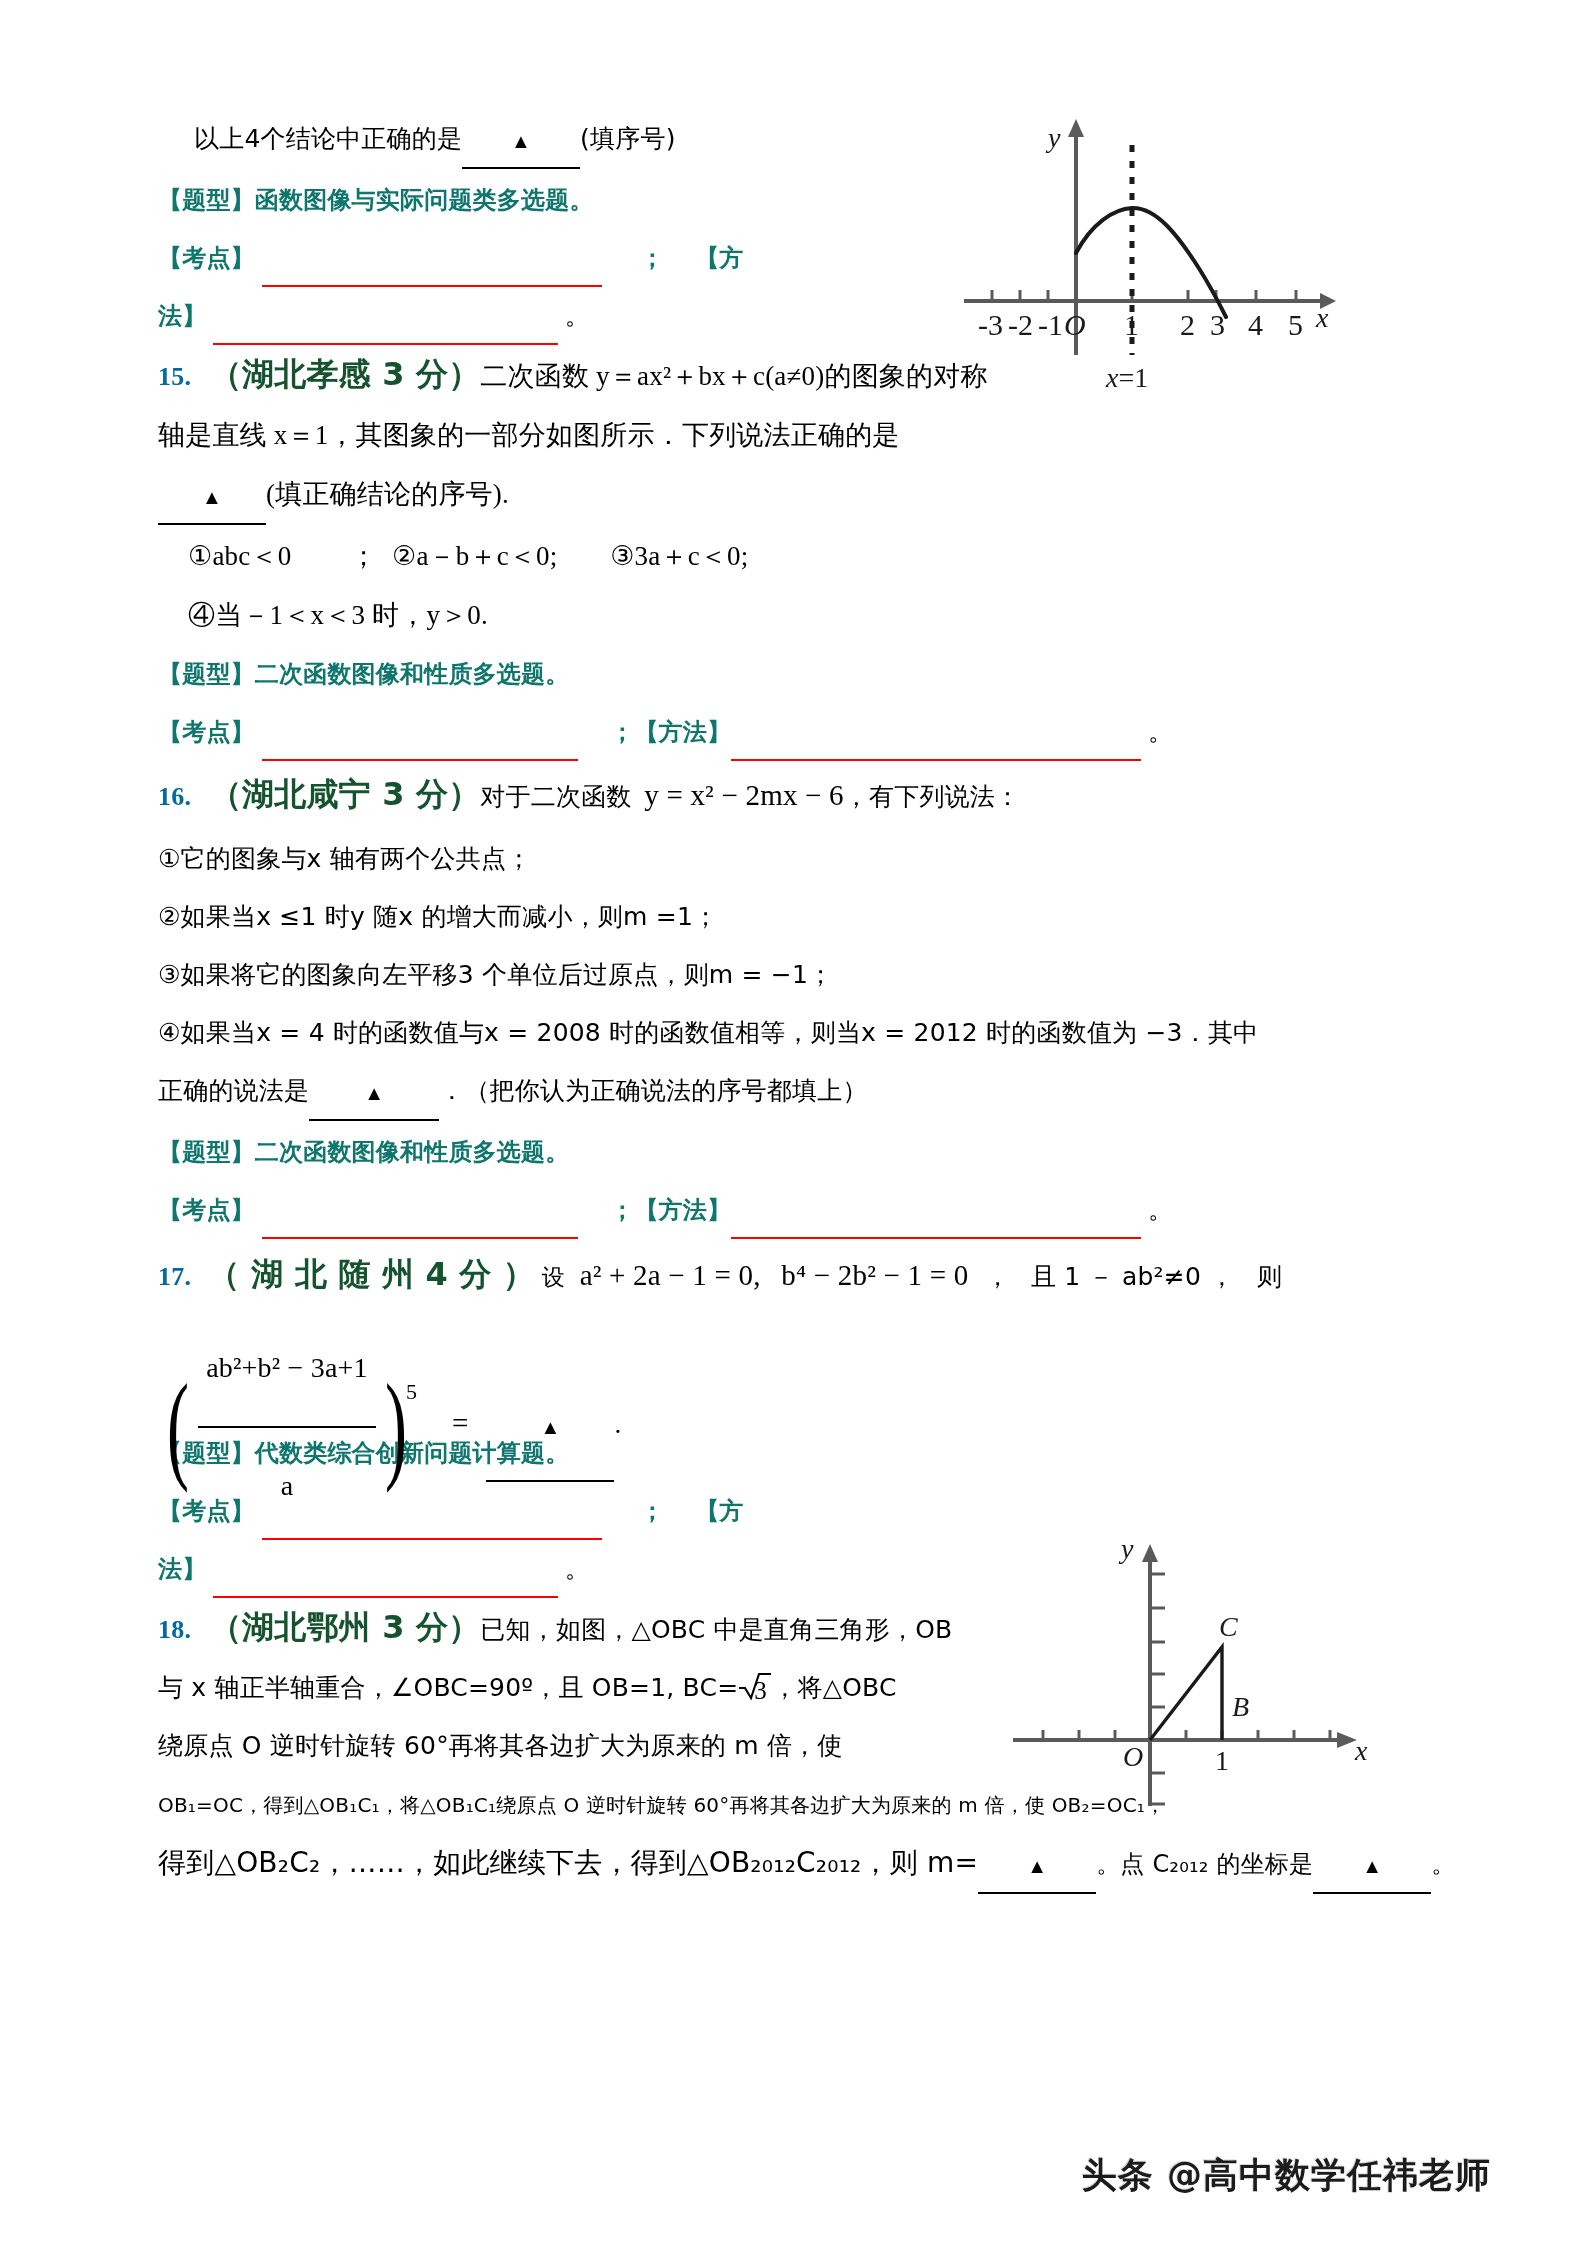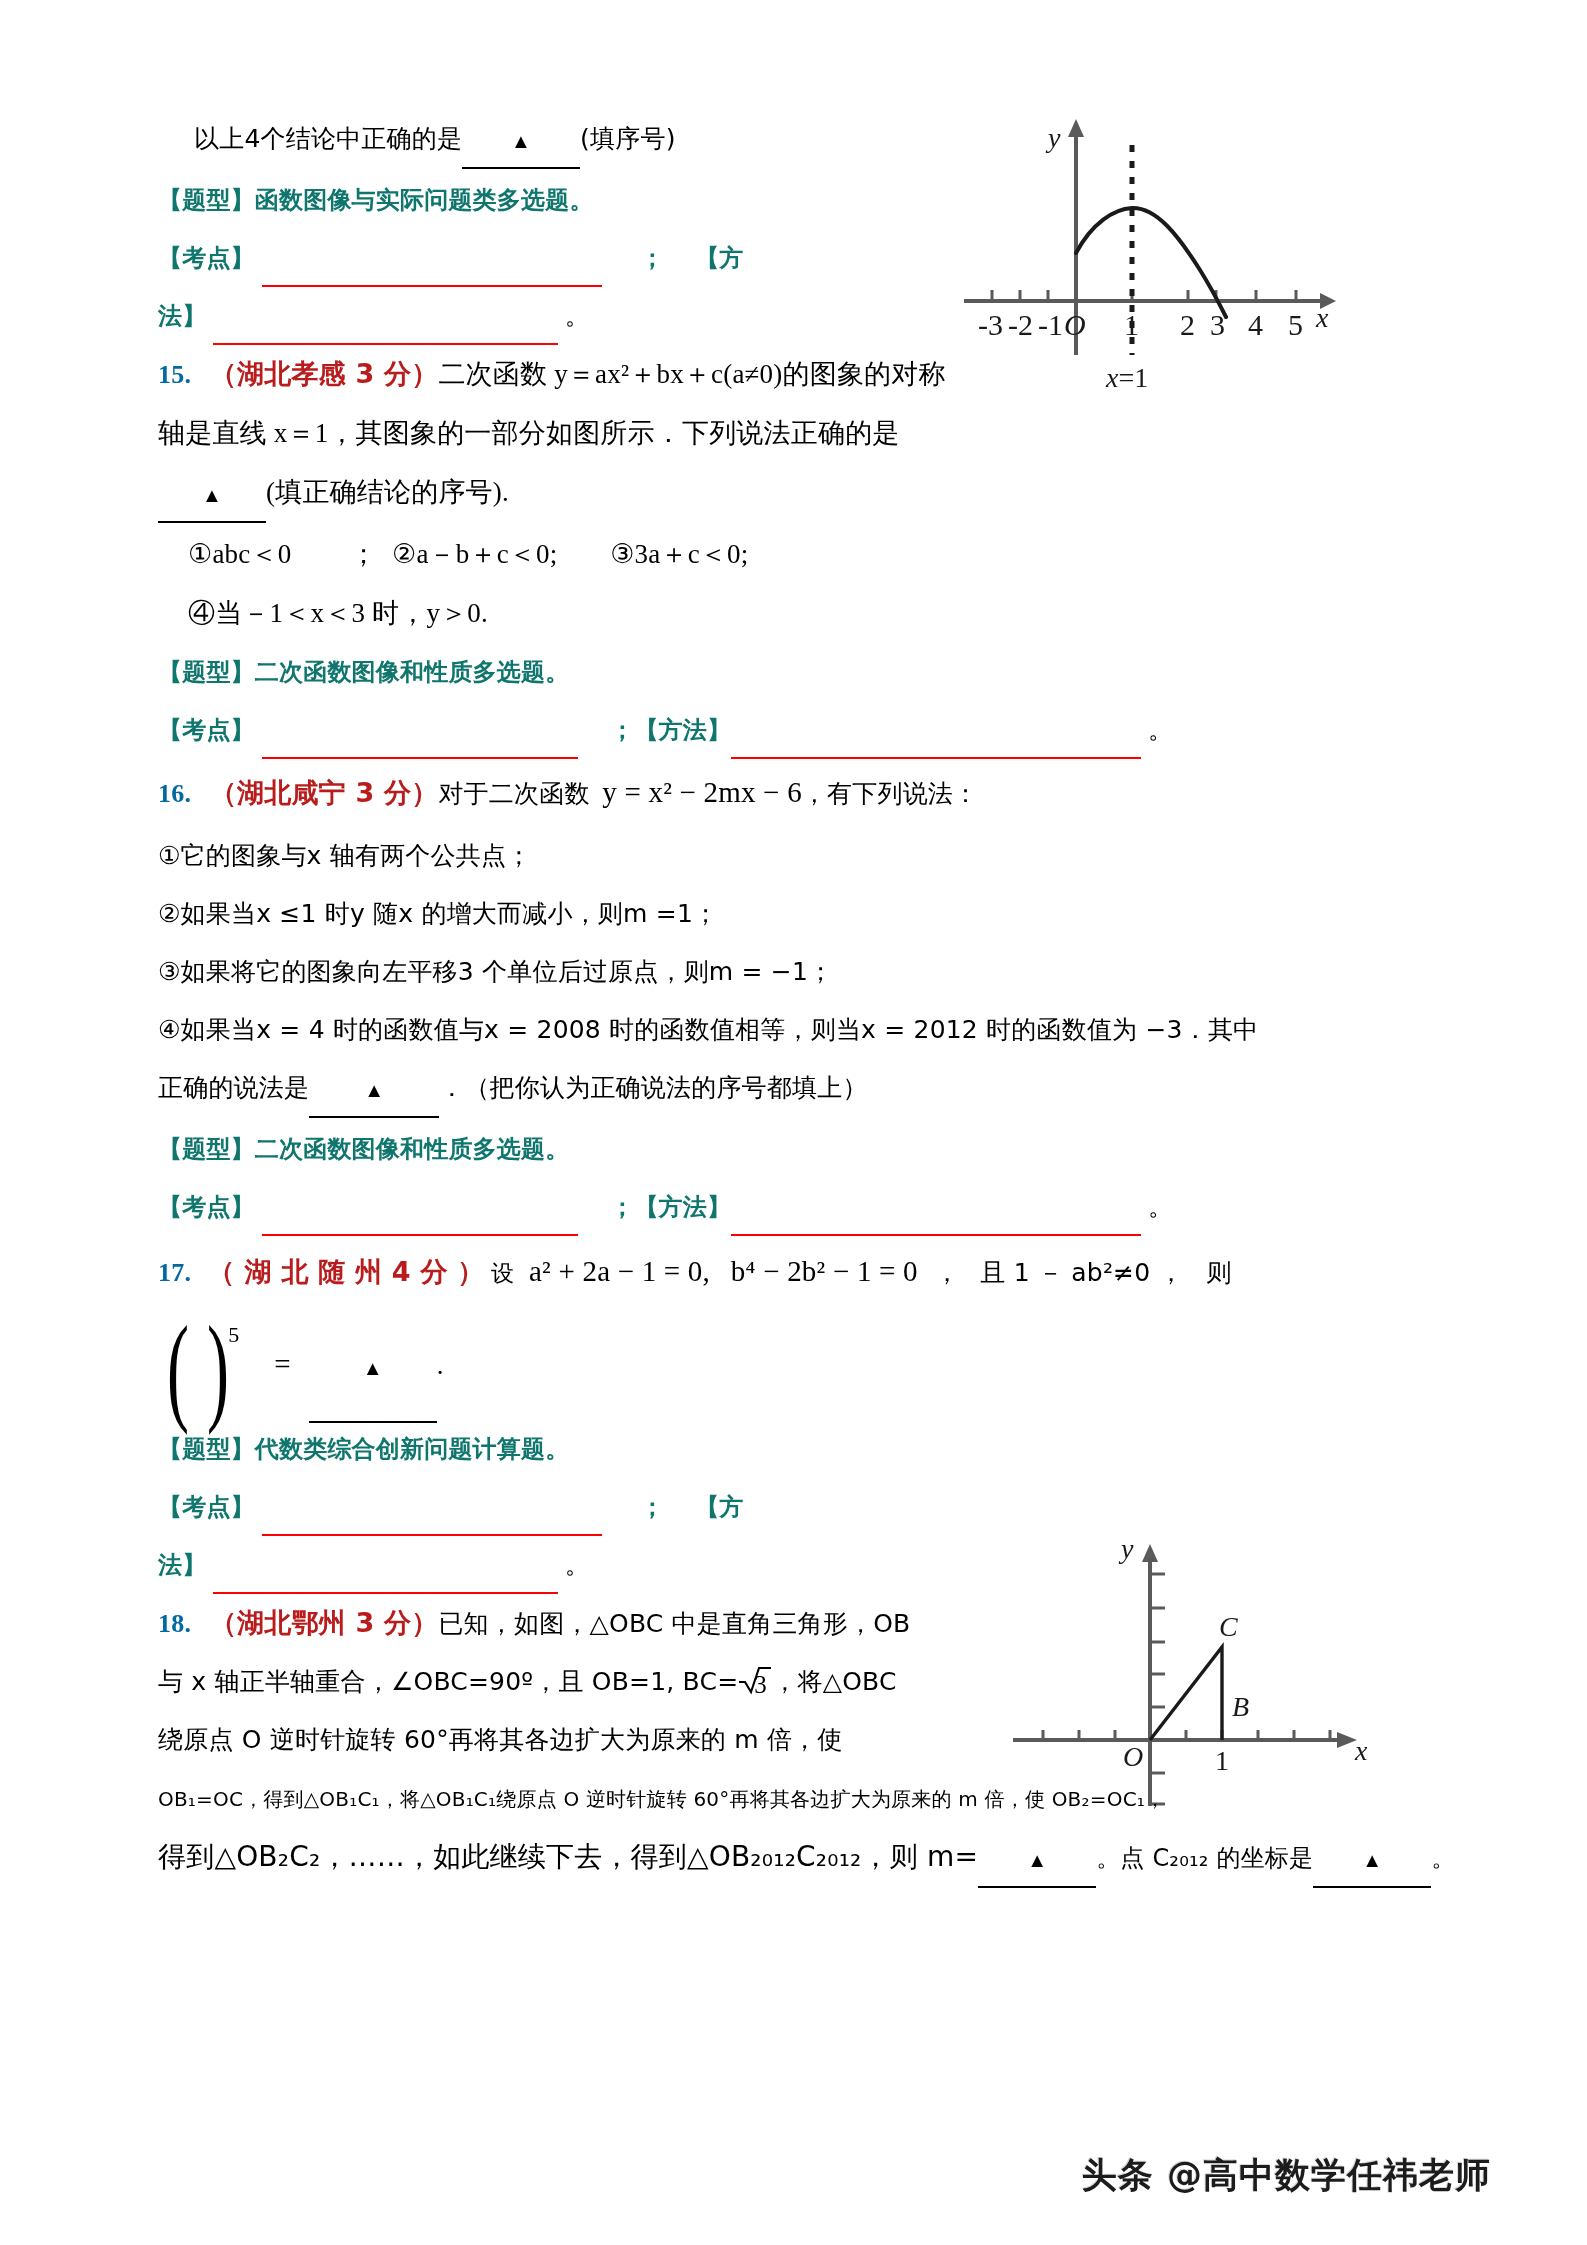--- a/index.html
+++ b/index.html
@@ -31,24 +31,24 @@
     letter-spacing: 0.2px;
   }
   .cn { font-family: "DejaVu Sans", "Liberation Sans", sans-serif; font-size: 25px; }
   .red {
     color: #0f766e;
     font-weight: bold;
     font-family: "DejaVu Sans", "Liberation Sans", sans-serif;
     font-size: 24px;
   }
   .blue {
-    color: #b91c1c;
+    color: #14532d;
     font-weight: bold;
     font-family: "DejaVu Sans", "Liberation Sans", sans-serif;
-    font-size: 27px;
+    font-size: 32px;
   }
   .qnum {
     color: #0369a1;
     font-weight: bold;
     font-family: "Liberation Serif", serif;
     font-size: 26px;
   }
   .mathy {
     font-family: "Liberation Serif", "DejaVu Serif", serif;
     font-size: 27px;
@@ -292,21 +292,21 @@
       <span class="cn" style="font-size:23px">设</span>
       <span class="mathy2" style="padding-left:8px">a² + 2a − 1 = 0,</span>
       <span class="mathy2" style="padding-left:14px">b⁴ − 2b² − 1 = 0</span>
       <span class="cn" style="padding-left:10px">，</span>
       <span class="cn" style="padding-left:14px">且 1 － ab²≠0 ，</span>
       <span class="cn" style="padding-left:16px">则</span>
     </div>
 
     <div class="line" style="line-height:112px; height:112px;">
       <span class="fracblock">
-        <span class="paren">(</span><span class="paren">)</span><span style="font-size:22px; position:relative; top:-34px; left:-10px;">5</span>
+        <span class="paren">(</span><span class="frac"><span class="num">ab²+b² − 3a+1</span><span class="den">a</span></span><span class="paren">)</span><span style="font-size:22px; position:relative; top:-34px; left:-10px;">5</span>
       </span>
       <span class="mathy2" style="padding-left:18px">=</span><span class="blank" style="width:128px; margin-left:18px;"><span>▲</span></span><span class="mathy">.</span>
     </div>
 
     <div class="line">
       <span class="red">【题型】</span><span class="red">代数类综合创新问题计算题。</span>
     </div>
     <div class="line">
       <span class="red">【考点】</span>
       <span class="ruleline" style="width:340px"></span>

